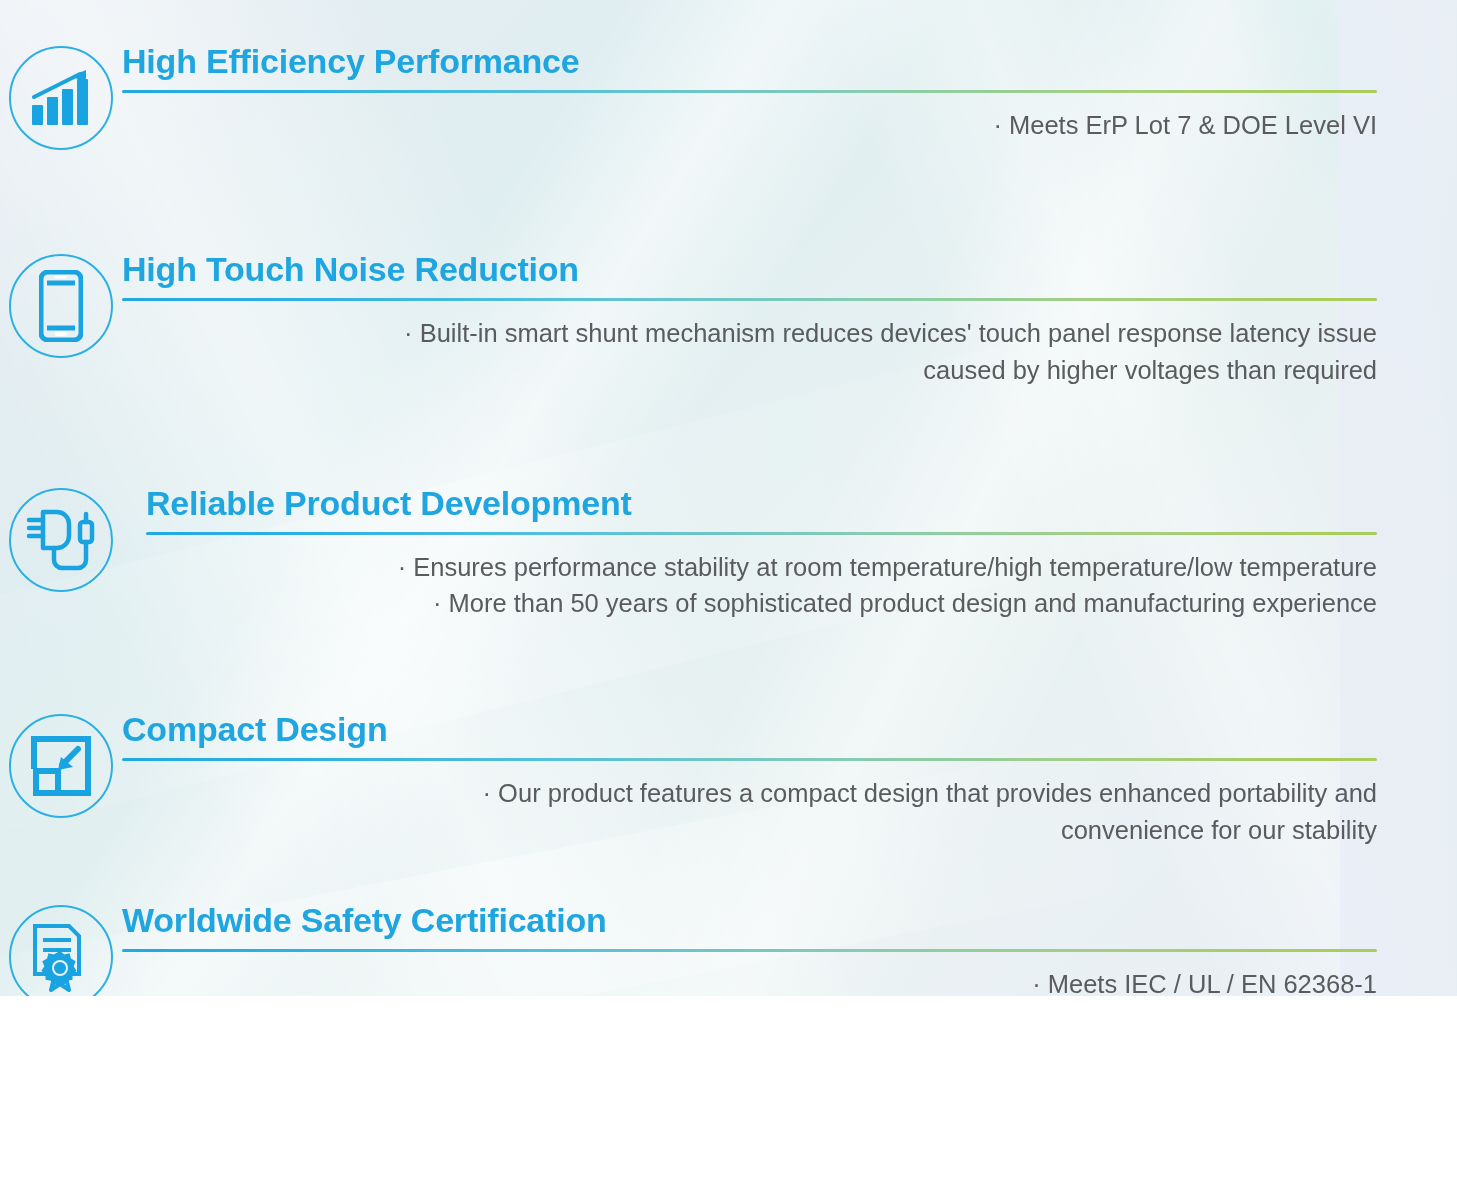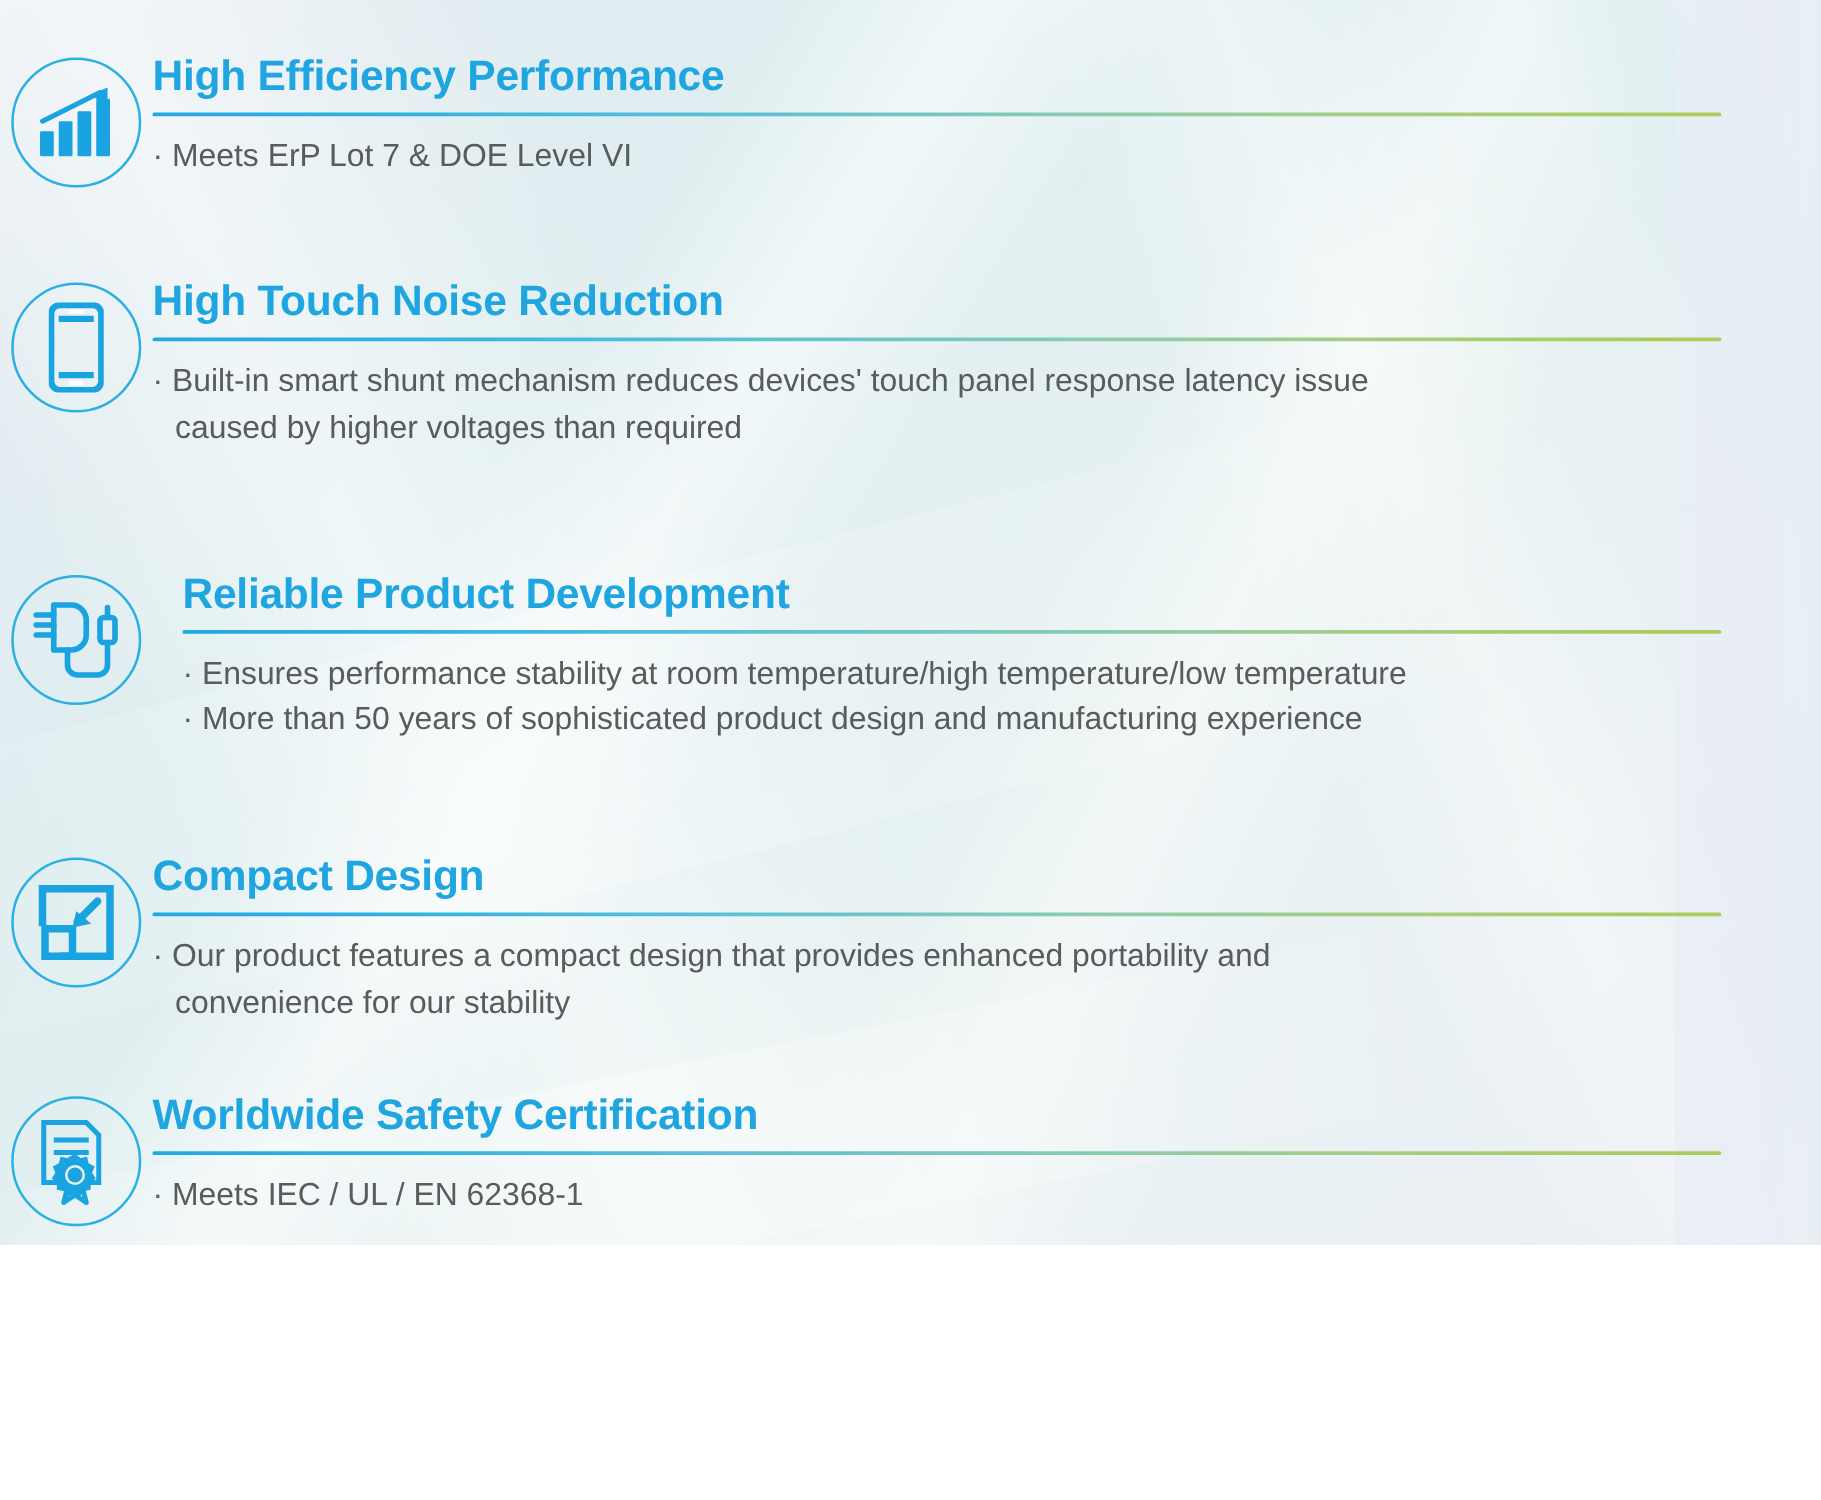--- a/index.html
+++ b/index.html
@@ -146,26 +146,26 @@
       #a9cc5d 100%);
     border-radius:2px;
   }
 
   .desc {
     margin-top:14px;
     color:#595b5d;
     font-size:25.5px;
     line-height:1.44;
   }
-  .desc .line { display:block; white-space:nowrap; }
+  .desc .line { display:block; white-space:nowrap;text-align:right; }
   .desc .cont { padding-left:18px; }
 
   
   .f1 { margin-top:42px; }
-  .f2 { margin-top:72px; }
+  .f2 { margin-top:100px; }
   .f3 { margin-top:95px;gap:24px; }
   .f4 { margin-top:88px; }
   .f5 { margin-top:52px; }
 </style>
 </head>
 <body>
 
 <div id="page">
 
   <div class="streak s1"></div>

